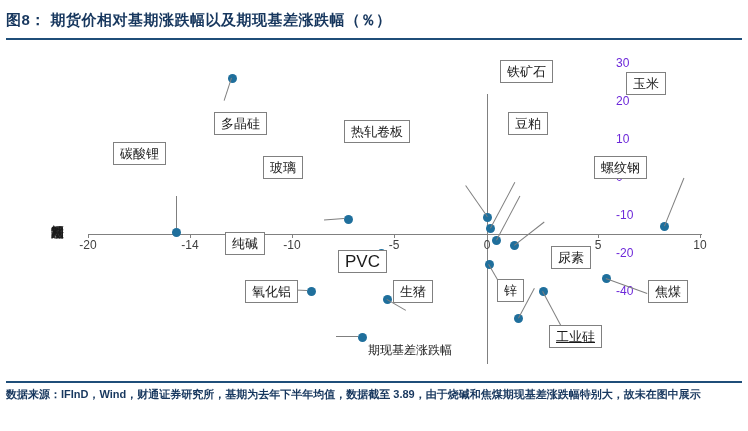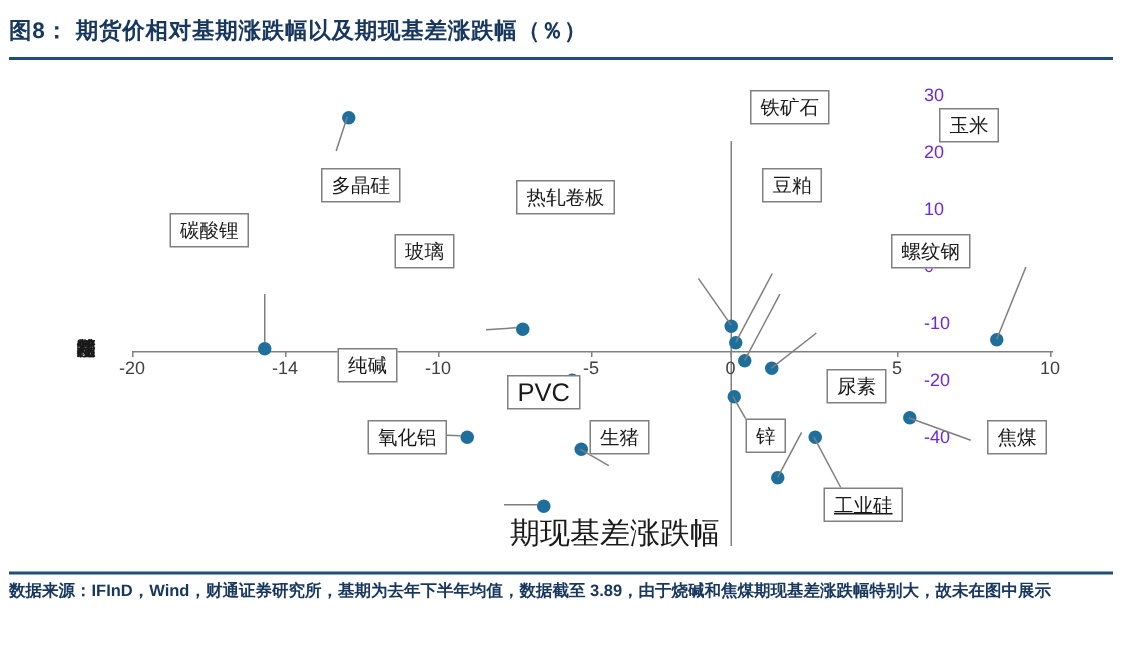--- a/index.html
+++ b/index.html
@@ -56,21 +56,21 @@
     font-size:13px;color:#1a1a1a;padding:2px 6px;white-space:nowrap;
     line-height:17px;
   }
   .leader{position:absolute;height:0;border-top:1px solid #7f7f7f;transform-origin:0 0;}
   #y-axis-title{
     position:absolute;left:40px;top:110px;width:18px;
     font-size:13px;color:#1a1a1a;line-height:17px;text-align:center;
   }
   #x-axis-title{
     position:absolute;left:300px;top:300px;width:220px;
-    font-size:20px;color:#1a1a1a;text-align:center;
+    font-size:12px;color:#1a1a1a;text-align:center;
   }
 </style>
 </head>
 <body>
 
 <div id="title-bar">
   <div id="title-text">图8：  期货价相对基期涨跌幅以及期现基差涨跌幅（％）</div>
 </div>
 <div id="title-rule"></div>
 
@@ -148,19 +148,19 @@
   <div class="callout" style="left:245px;top:238px;">氧化铝</div>
   <div class="callout" style="left:338px;top:208px;font-size:17px;">PVC</div>
   <div class="callout" style="left:393px;top:238px;">生猪</div>
   <div class="callout" style="left:344px;top:78px;">热轧卷板</div>
   <div class="callout" style="left:500px;top:18px;">铁矿石</div>
   <div class="callout" style="left:508px;top:70px;">豆粕</div>
   <div class="callout" style="left:546px;top:114px;margin-left:48px;">螺纹钢</div>
   <div class="callout" style="left:497px;top:237px;">锌</div>
   <div class="callout" style="left:551px;top:204px;">尿素</div>
   <div class="callout" style="left:549px;top:283px;text-decoration:underline;">工业硅</div>
-  <div class="callout" style="left:648px;top:238px;margin-left:10px;">焦煤</div>
+  <div class="callout" style="left:648px;top:238px;">焦煤</div>
   <div class="callout" style="left:626px;top:30px;">玉米</div>
 
 </div>
 
 <div id="footer-rule"></div>
 <div id="footer-text">数据来源：IFInD，Wind，财通证券研究所，基期为去年下半年均值，数据截至 3.89，由于烧碱和焦煤期现基差涨跌幅特别大，故未在图中展示</div>
 
 </body></html>

